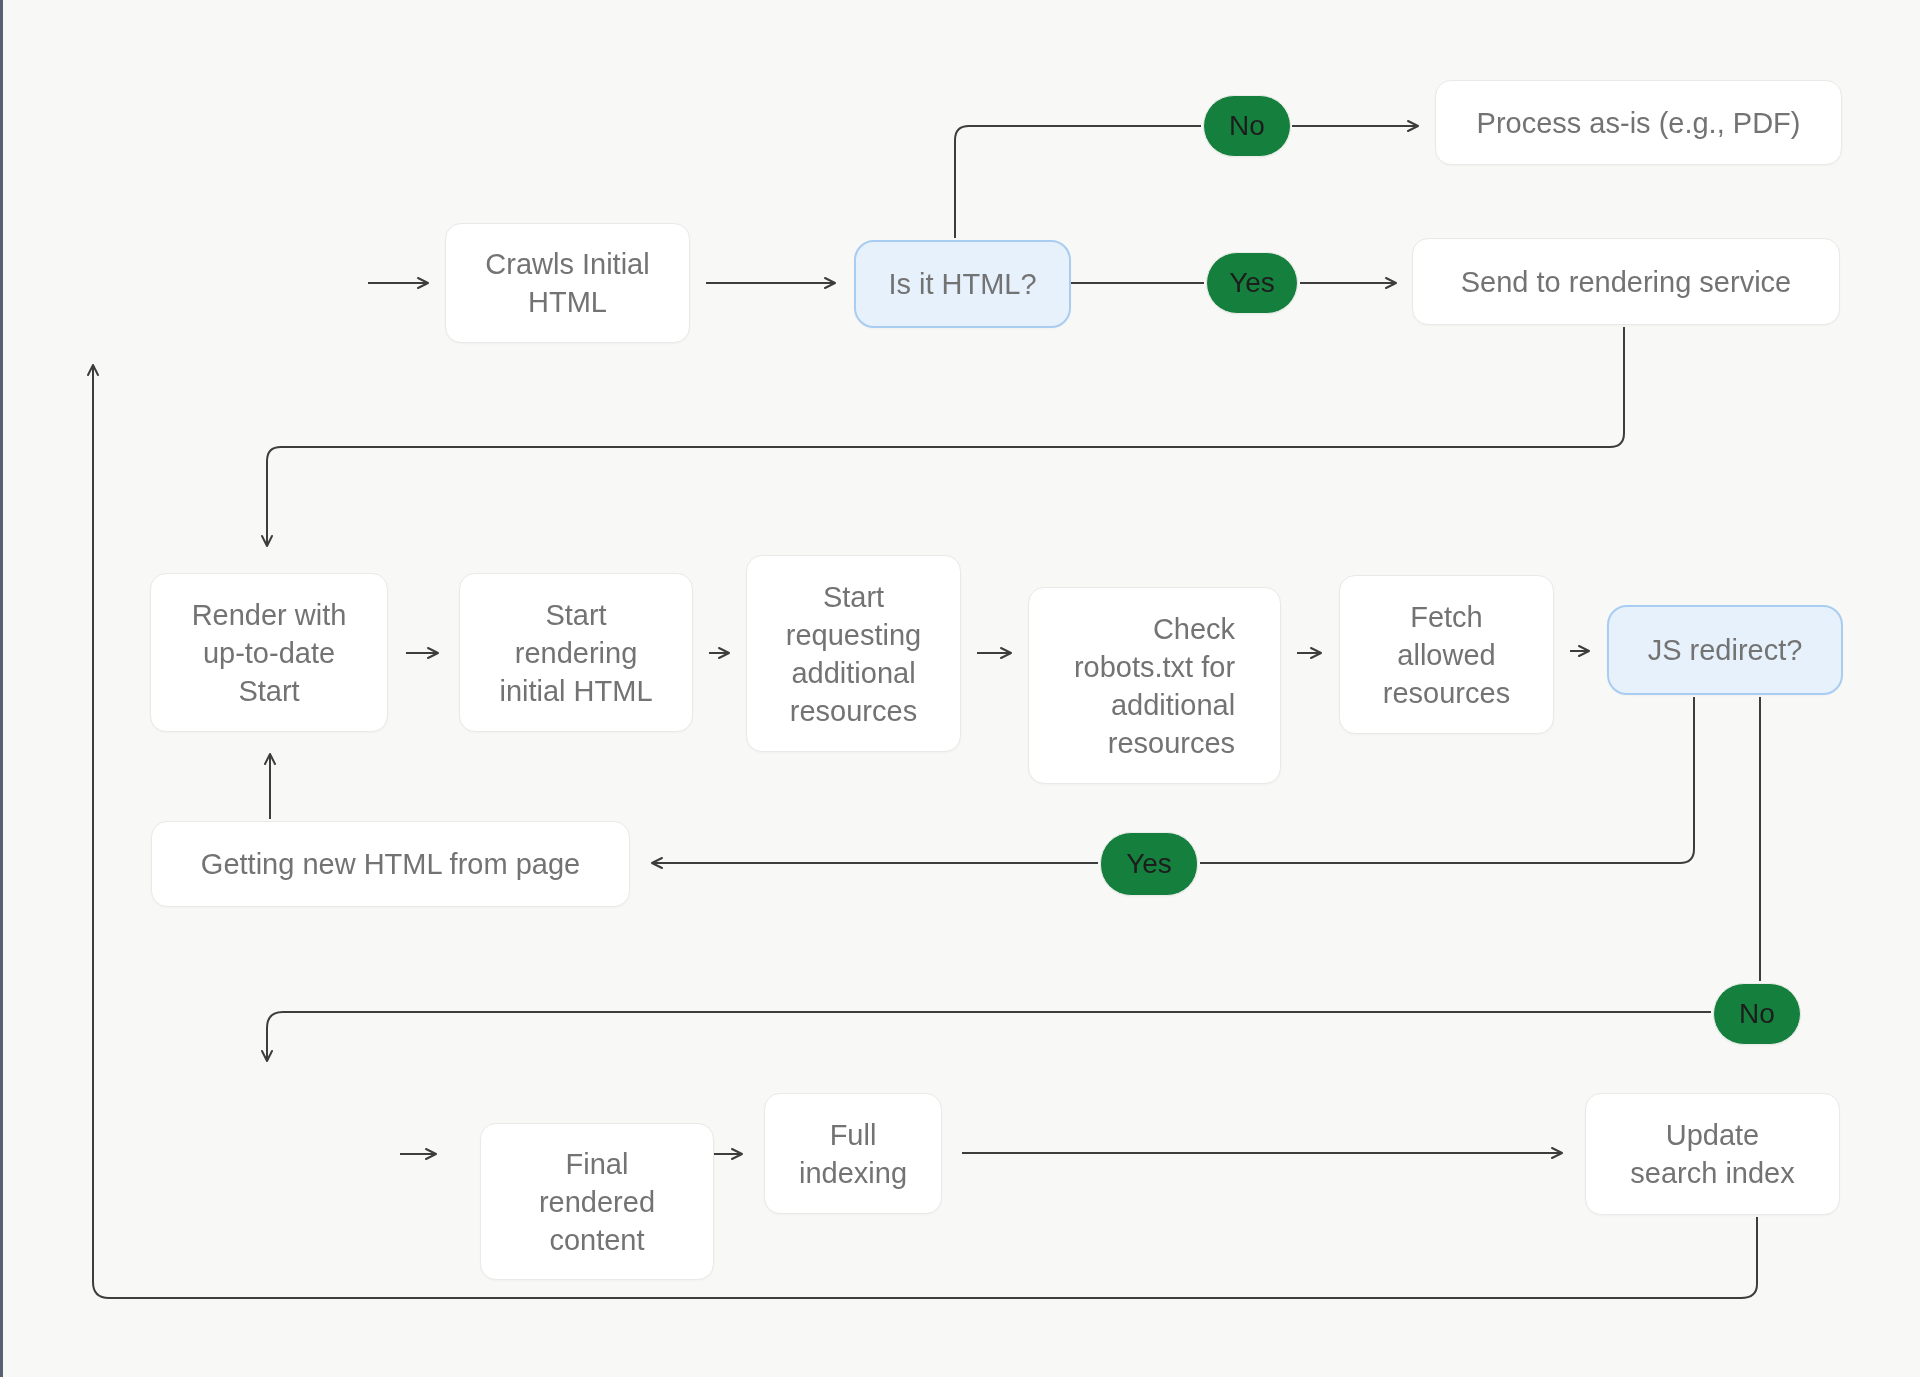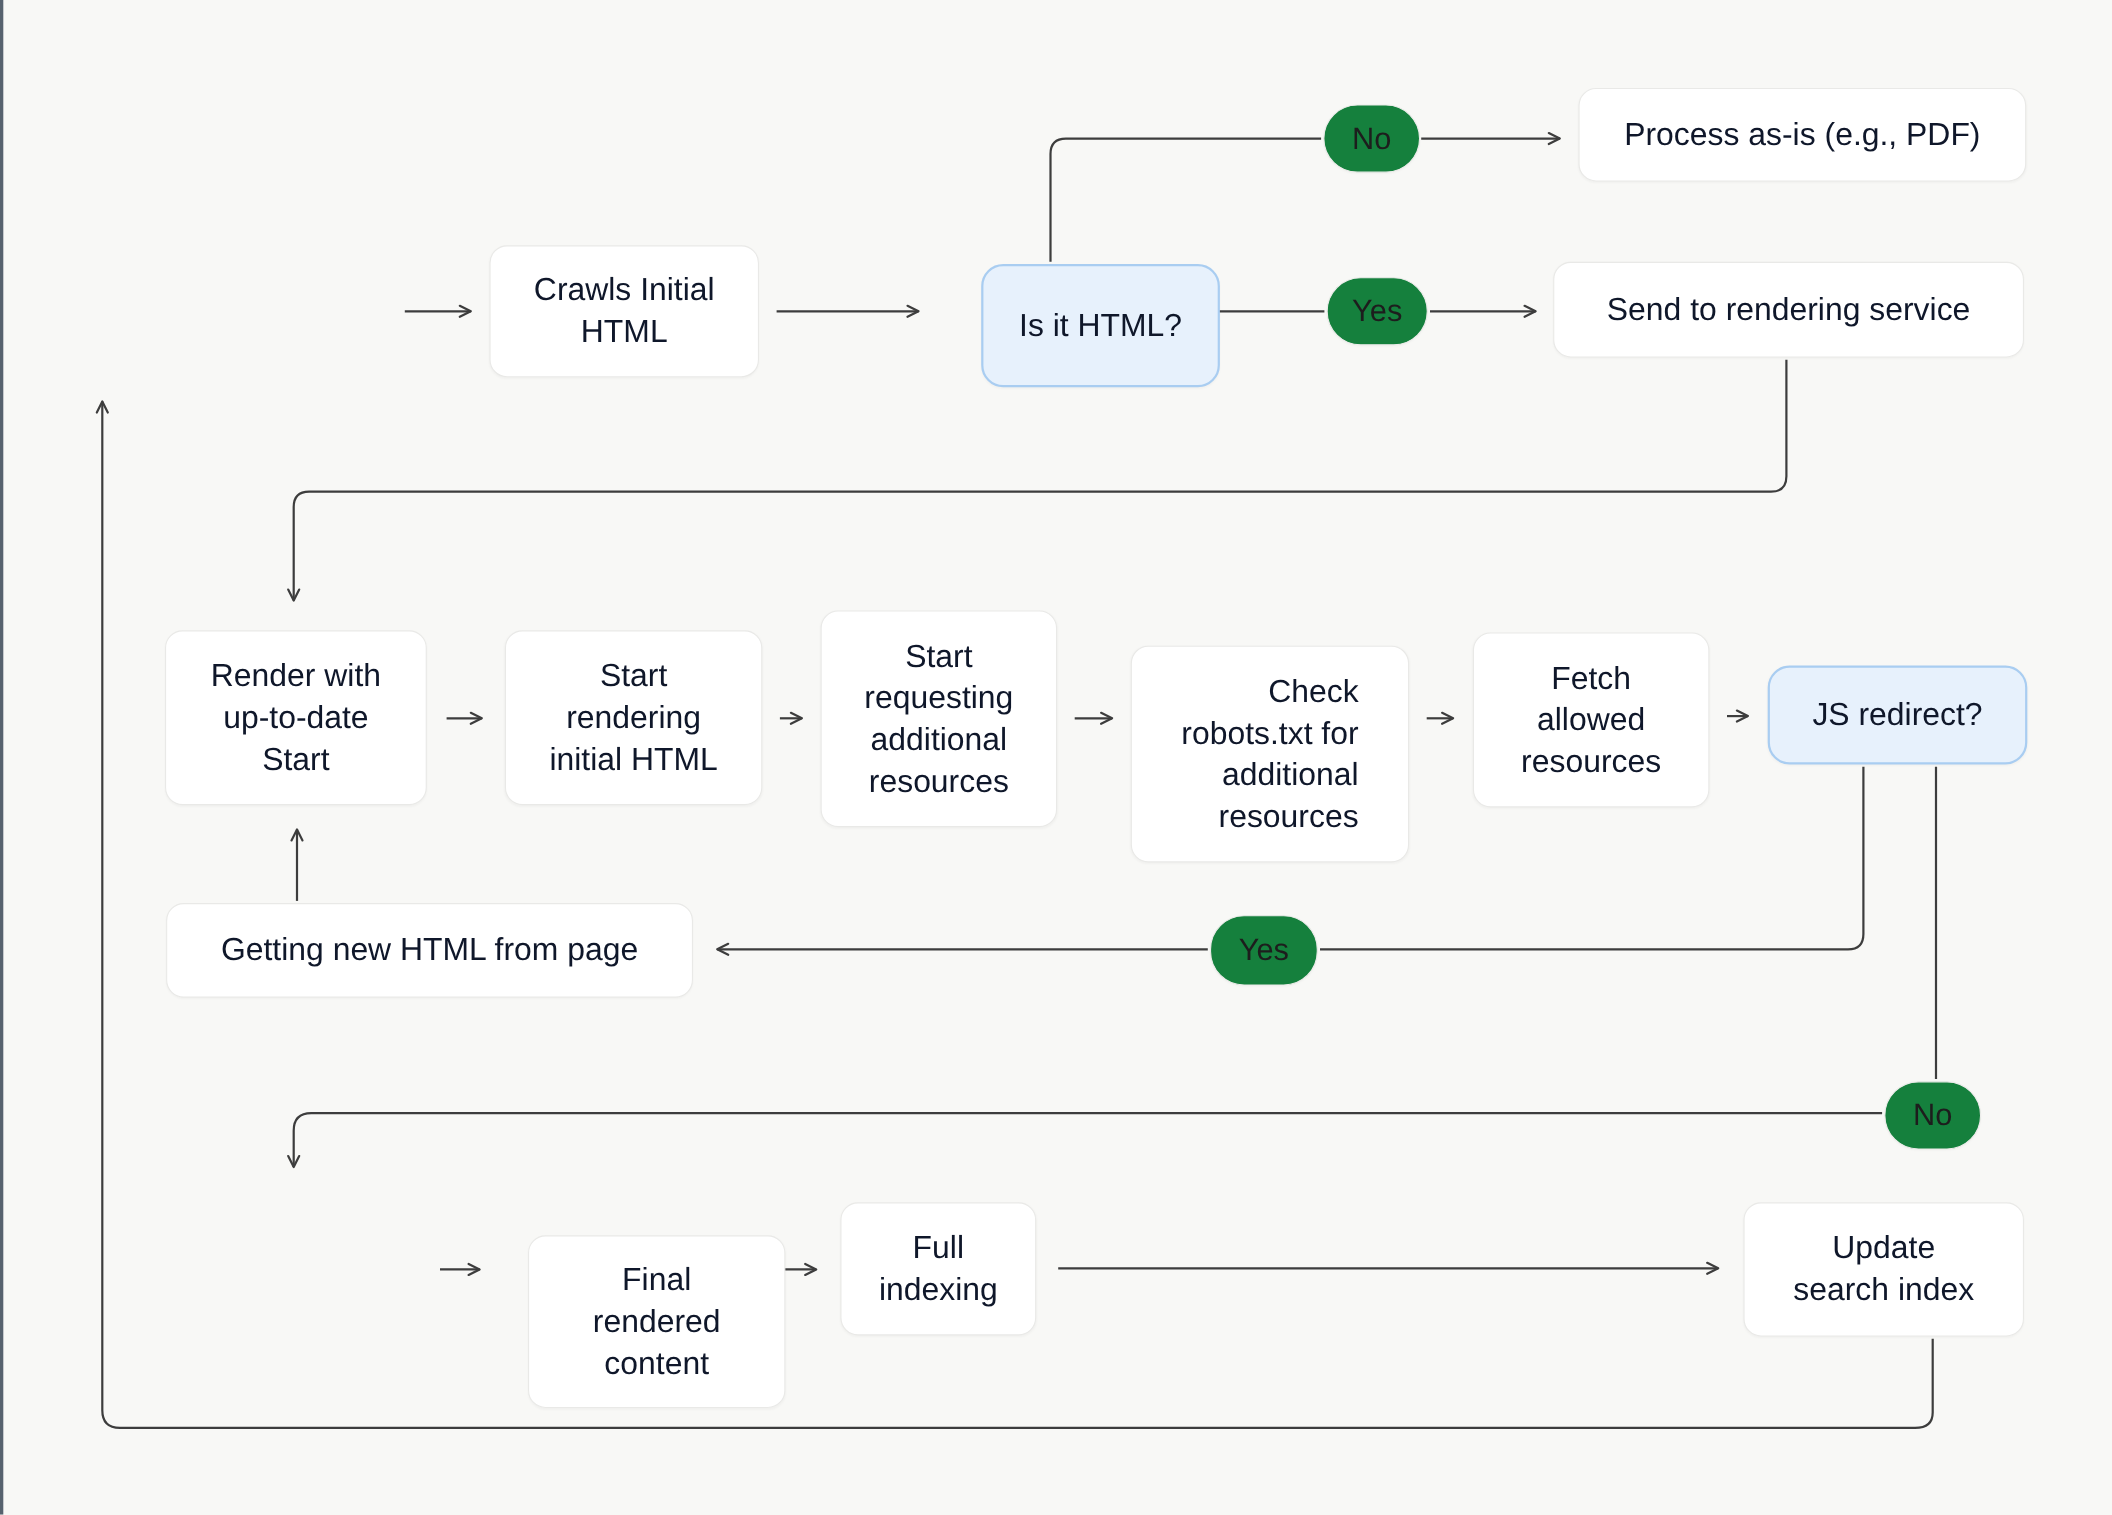--- a/index.html
+++ b/index.html
@@ -35,21 +35,21 @@
     box-sizing: border-box;
     background: #ffffff;
     border: 1.5px solid #e9e9e7;
     border-radius: 16px;
     display: flex;
     align-items: center;
     justify-content: center;
     text-align: center;
     font-size: 29px;
     line-height: 38px;
-    color: #0f172a;
+    color: #737373;
     white-space: pre-line;
     box-shadow: 0 1px 2px rgba(0,0,0,0.03);
   }
   .node.decision {
     background: #e7f1fc;
     border: 2px solid #a9cdf1;
     border-radius: 20px;
   }
   .capsule {
     position: absolute;
@@ -97,21 +97,21 @@
     <path d="M 400 1154 H 436" marker-end="url(#arrow)"></path>
     <path d="M 706 1154 H 742" marker-end="url(#arrow)"></path>
     <path d="M 962 1153 H 1562" marker-end="url(#arrow)"></path>
     <path d="M 1757 1217 V 1284 Q 1757 1298 1741 1298 H 109 Q 93 1298 93 1282 V 365" marker-end="url(#arrow)"></path>
   </svg>
 
 
   <div class="node" style="left:445px; top:223px; width:245px; height:120px;">Crawls Initial
 HTML</div>
 
-  <div class="node decision" style="left:892px; top:240px; width:217px; height:112px;">Is it HTML?</div>
+  <div class="node decision" style="left:854px; top:240px; width:217px; height:88px;">Is it HTML?</div>
 
   <div class="node" style="left:1435px; top:80px; width:407px; height:85px;">Process as-is (e.g., PDF)</div>
 
   <div class="node" style="left:1412px; top:238px; width:428px; height:87px;">Send to rendering service</div>
 
   <div class="node" style="left:150px; top:573px; width:238px; height:159px;">Render with
 up-to-date
 Start</div>
 
   <div class="node" style="left:459px; top:573px; width:234px; height:159px;">Start

